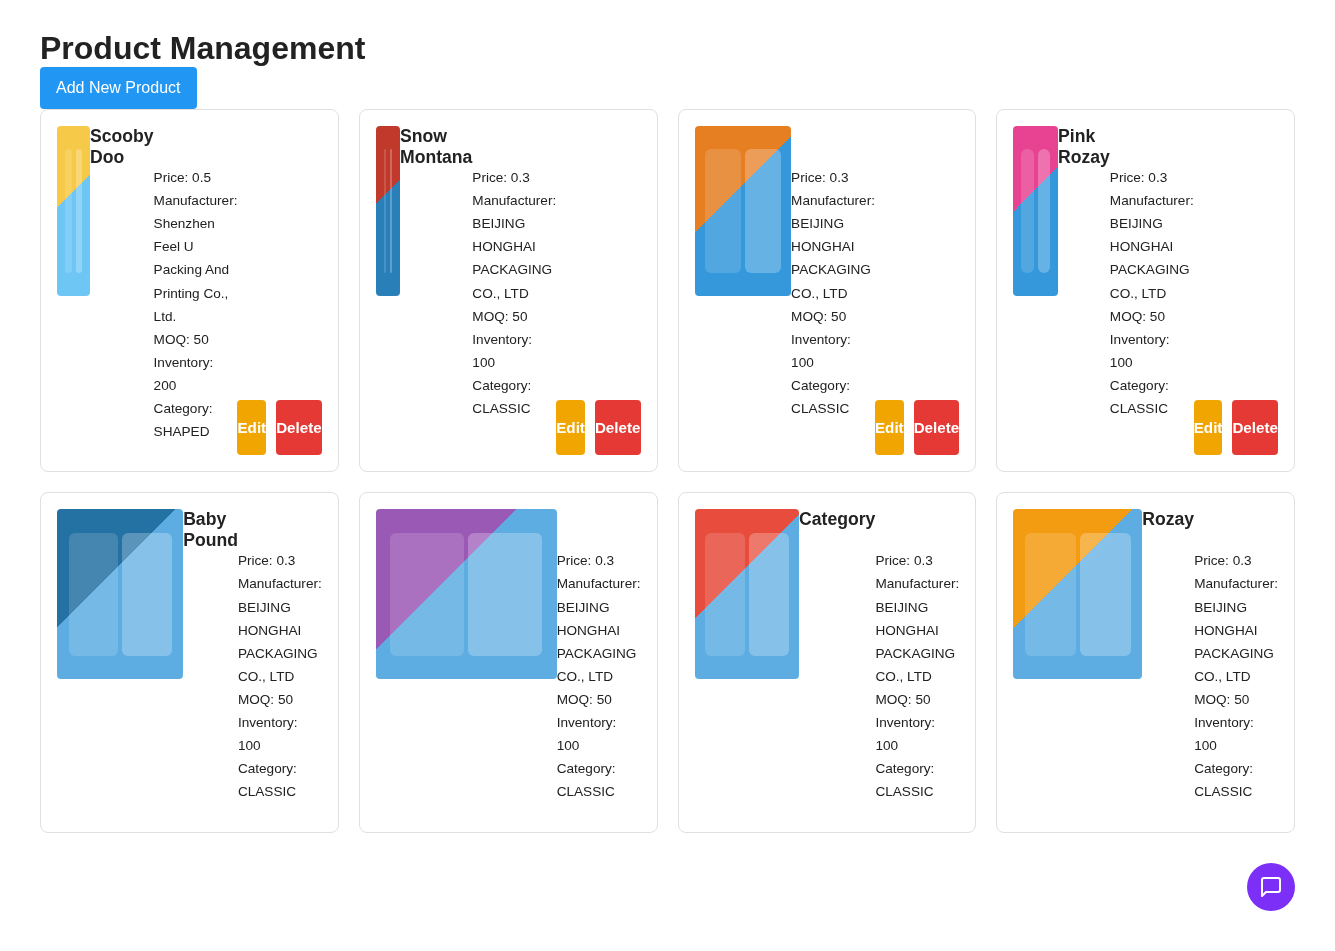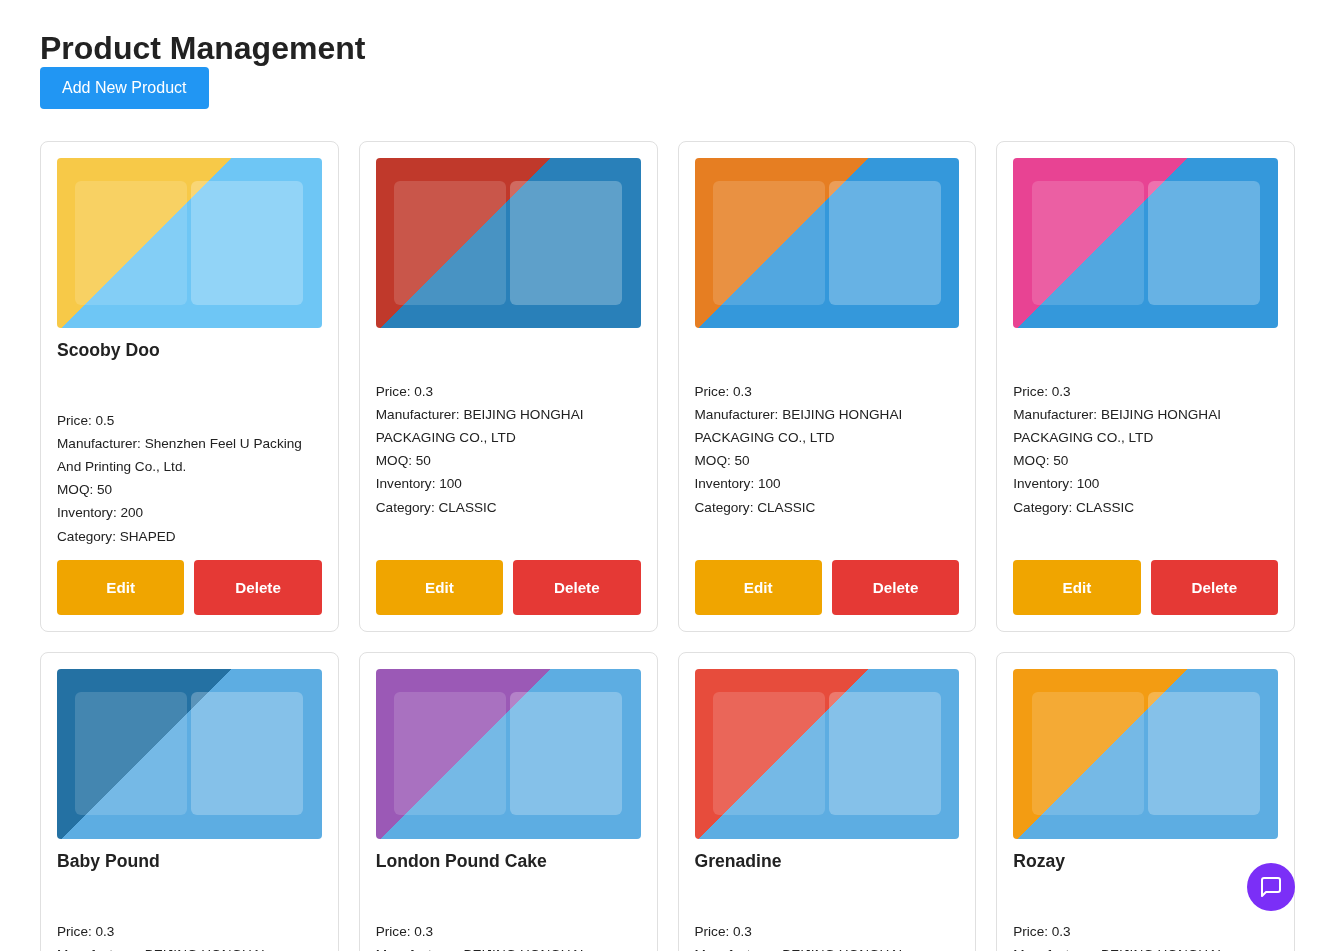--- a/index.html
+++ b/index.html
@@ -15,40 +15,39 @@
       padding: 30px 40px 0;
     }
     .page-title {
       font-size: 2rem;
       font-weight: 700;
     }
     .add-btn {
       background: #2196f3;
       color: #fff;
       border: none;
-      padding: 12px 22px;
+      padding: 12px 16px;
       font-size: 1rem;
       border-radius: 4px;
       cursor: pointer;
-      margin-bottom: 32px;
       display: inline-block;
     }
     .product-grid {
       display: grid;
       grid-template-columns: repeat(4, 1fr);
       gap: 20px;
       margin-bottom: 0;
     }
     .product-card {
       border: 1px solid #e0e0e0;
       border-radius: 8px;
       padding: 16px;
       background: #fff;
       display: flex;
-      flex-direction: column;
+      flex-direction: row;
     }
     .product-image {
       width: 100%;
       height: 170px;
       background: #f5f5f5;
       border-radius: 4px;
       margin-bottom: 12px;
       display: flex;
       align-items: center;
       justify-content: center;
@@ -173,20 +172,21 @@
       <button class="btn-delete">Delete</button>
     </div>
   </div>
       <div class="product-card">
     <div class="product-image img-snow">
       <div class="bag-mock">
         <div class="bag-left"></div>
         <div class="bag-right"></div>
       </div>
     </div>
+    <div class="product-name">Snow Montana</div>
     <div class="product-info">
       Price: 0.3<br>
       Manufacturer: BEIJING HONGHAI PACKAGING CO., LTD<br>
       MOQ: 50<br>
       Inventory: 100<br>
       Category: CLASSIC
     </div>
     <div class="btn-row">
       <button class="btn-edit">Edit</button>
       <button class="btn-delete">Delete</button>
@@ -211,20 +211,21 @@
       <button class="btn-delete">Delete</button>
     </div>
   </div>
       <div class="product-card">
     <div class="product-image img-pink">
       <div class="bag-mock">
         <div class="bag-left"></div>
         <div class="bag-right"></div>
       </div>
     </div>
+    <div class="product-name">Pink Rozay</div>
     <div class="product-info">
       Price: 0.3<br>
       Manufacturer: BEIJING HONGHAI PACKAGING CO., LTD<br>
       MOQ: 50<br>
       Inventory: 100<br>
       Category: CLASSIC
     </div>
     <div class="btn-row">
       <button class="btn-edit">Edit</button>
       <button class="btn-delete">Delete</button>
@@ -247,38 +248,37 @@
     </div>
 
   </div>
       <div class="product-card">
     <div class="product-image img-london">
       <div class="bag-mock">
         <div class="bag-left"></div>
         <div class="bag-right"></div>
       </div>
     </div>
-    <div class="product-name">London Pound Cake</div>
     <div class="product-info">
       Price: 0.3<br>
       Manufacturer: BEIJING HONGHAI PACKAGING CO., LTD<br>
       MOQ: 50<br>
       Inventory: 100<br>
       Category: CLASSIC
     </div>
 
   </div>
       <div class="product-card">
     <div class="product-image img-grenadine">
       <div class="bag-mock">
         <div class="bag-left"></div>
         <div class="bag-right"></div>
       </div>
     </div>
-    <div class="product-name">Grenadine</div>
+    <div class="product-name">Category</div>
     <div class="product-info">
       Price: 0.3<br>
       Manufacturer: BEIJING HONGHAI PACKAGING CO., LTD<br>
       MOQ: 50<br>
       Inventory: 100<br>
       Category: CLASSIC
     </div>
 
   </div>
       <div class="product-card">

